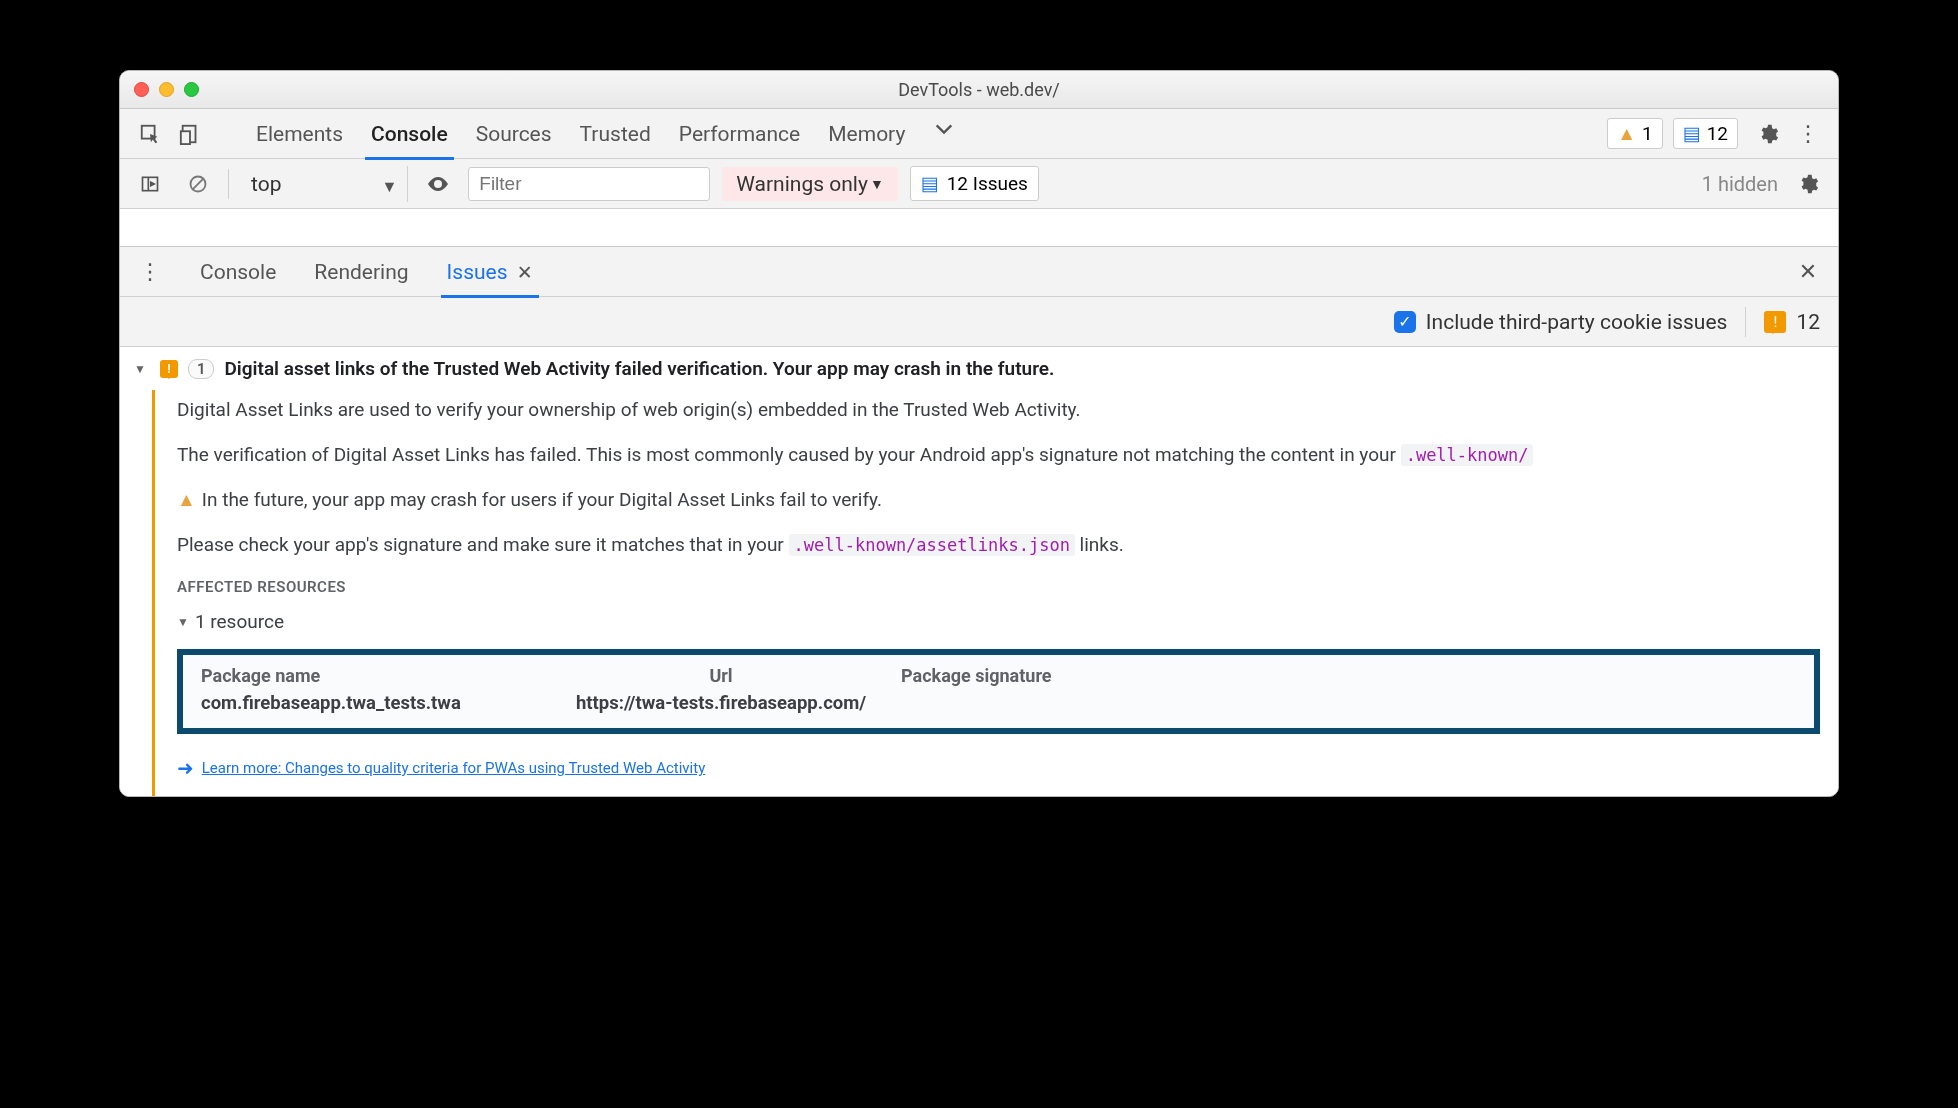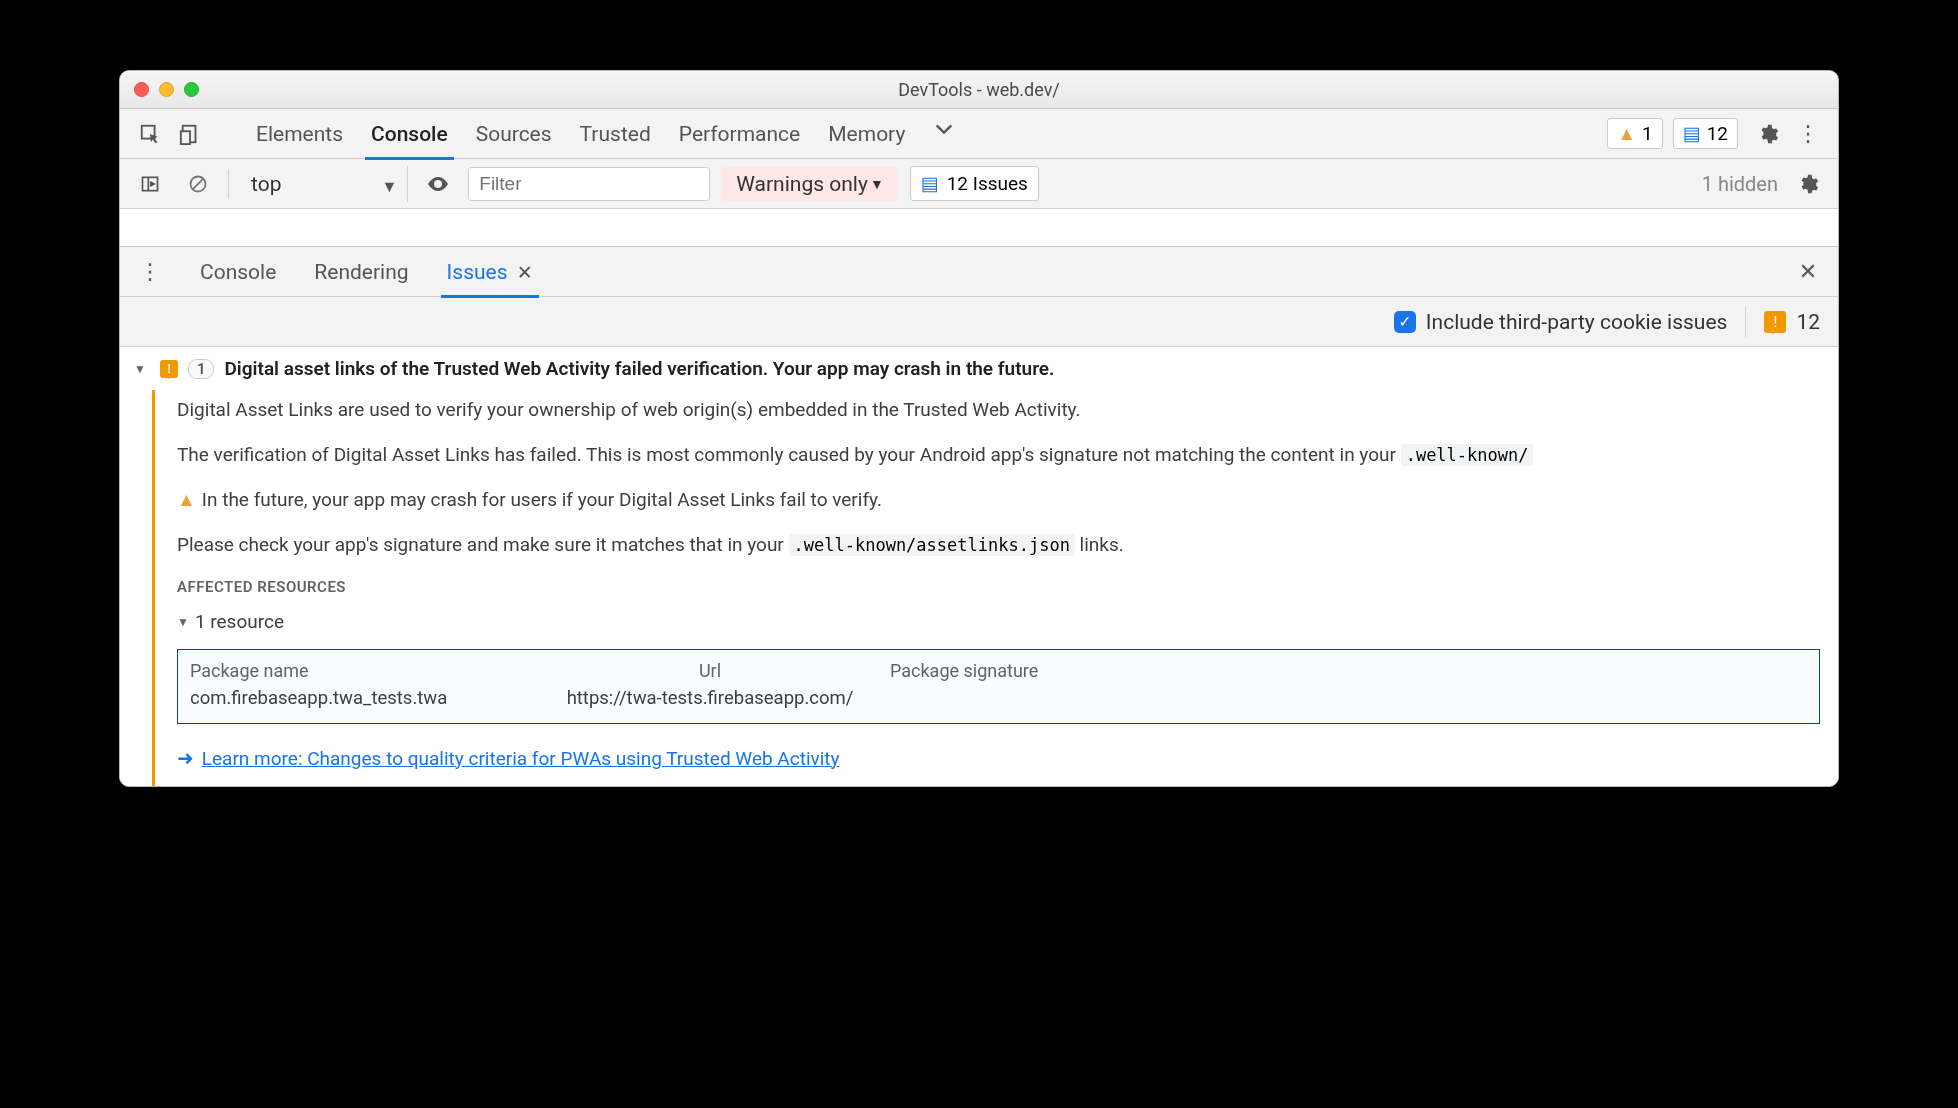--- a/index.html
+++ b/index.html
@@ -101,33 +101,33 @@
   .issue-header .tri { color:#666; font-size:12px; margin-right:4px; }
   .countbadge { border:1px solid #ccc; border-radius:9px; padding:0 8px; font-size:15px; color:#555; background:#fafafa; }
   .content {
     border-left:3px solid #f29900;
     margin-left:32px;
     padding:8px 18px 16px 22px;
     display:flex; flex-direction:column; gap:22px;
     font-size:19px;
     color:#3c4043;
   }
-  .code { font-family: ui-monospace, Menlo, monospace; background:#f1f3f4; padding:1px 5px; border-radius:3px; font-size:17px; color:#000000; }
+  .code { font-family: ui-monospace, Menlo, monospace; background:#f1f3f4; padding:1px 5px; border-radius:3px; font-size:17px; color:#a21caf; }
   .warn-inline { color:#e8a33d; margin-right:6px; }
   .affected { font-size:15px; letter-spacing:.5px; color:#5f6368; text-transform:uppercase; font-weight:600; }
   .res-expand { font-size:19px; color:#3c4043; margin-top:-8px; display:flex; align-items:center; gap:6px; }
-  .res-table { border:1px solid #0c4a6e; background:#fafbfc; padding:10px 12px 14px; margin-top:-6px; overflow:hidden; white-space:nowrap; }
+  .res-table { border:6px solid #0c4a6e; background:#fafbfc; padding:10px 18px 14px; margin-top:-6px; overflow:hidden; white-space:nowrap;font-weight:bold; }
   .res-table .hdr { color:#5f6368; font-size:18px; margin-bottom:6px; display:flex; }
   .res-table .row { font-size:18.5px; color:#3c4043; display:flex; }
   .res-table .c1 { width:340px; }
   .res-table .c2 { width:360px;text-align:center; }
   .res-table .c3 { flex:1; }
 
   .learnmore { display:flex; align-items:center; gap:8px; }
-  .learnmore a { color:#1a73e8; text-decoration:underline; font-size:19px; }
+  .learnmore a { color:#1a73e8; text-decoration:underline; font-size:15px; }
   .circ-arrow { color:#1a73e8; font-size:20px; }
 
   svg { display:block; }
 </style>
 </head>
 <body>
 
 <div class="window">
 
   <div class="titlebar">

